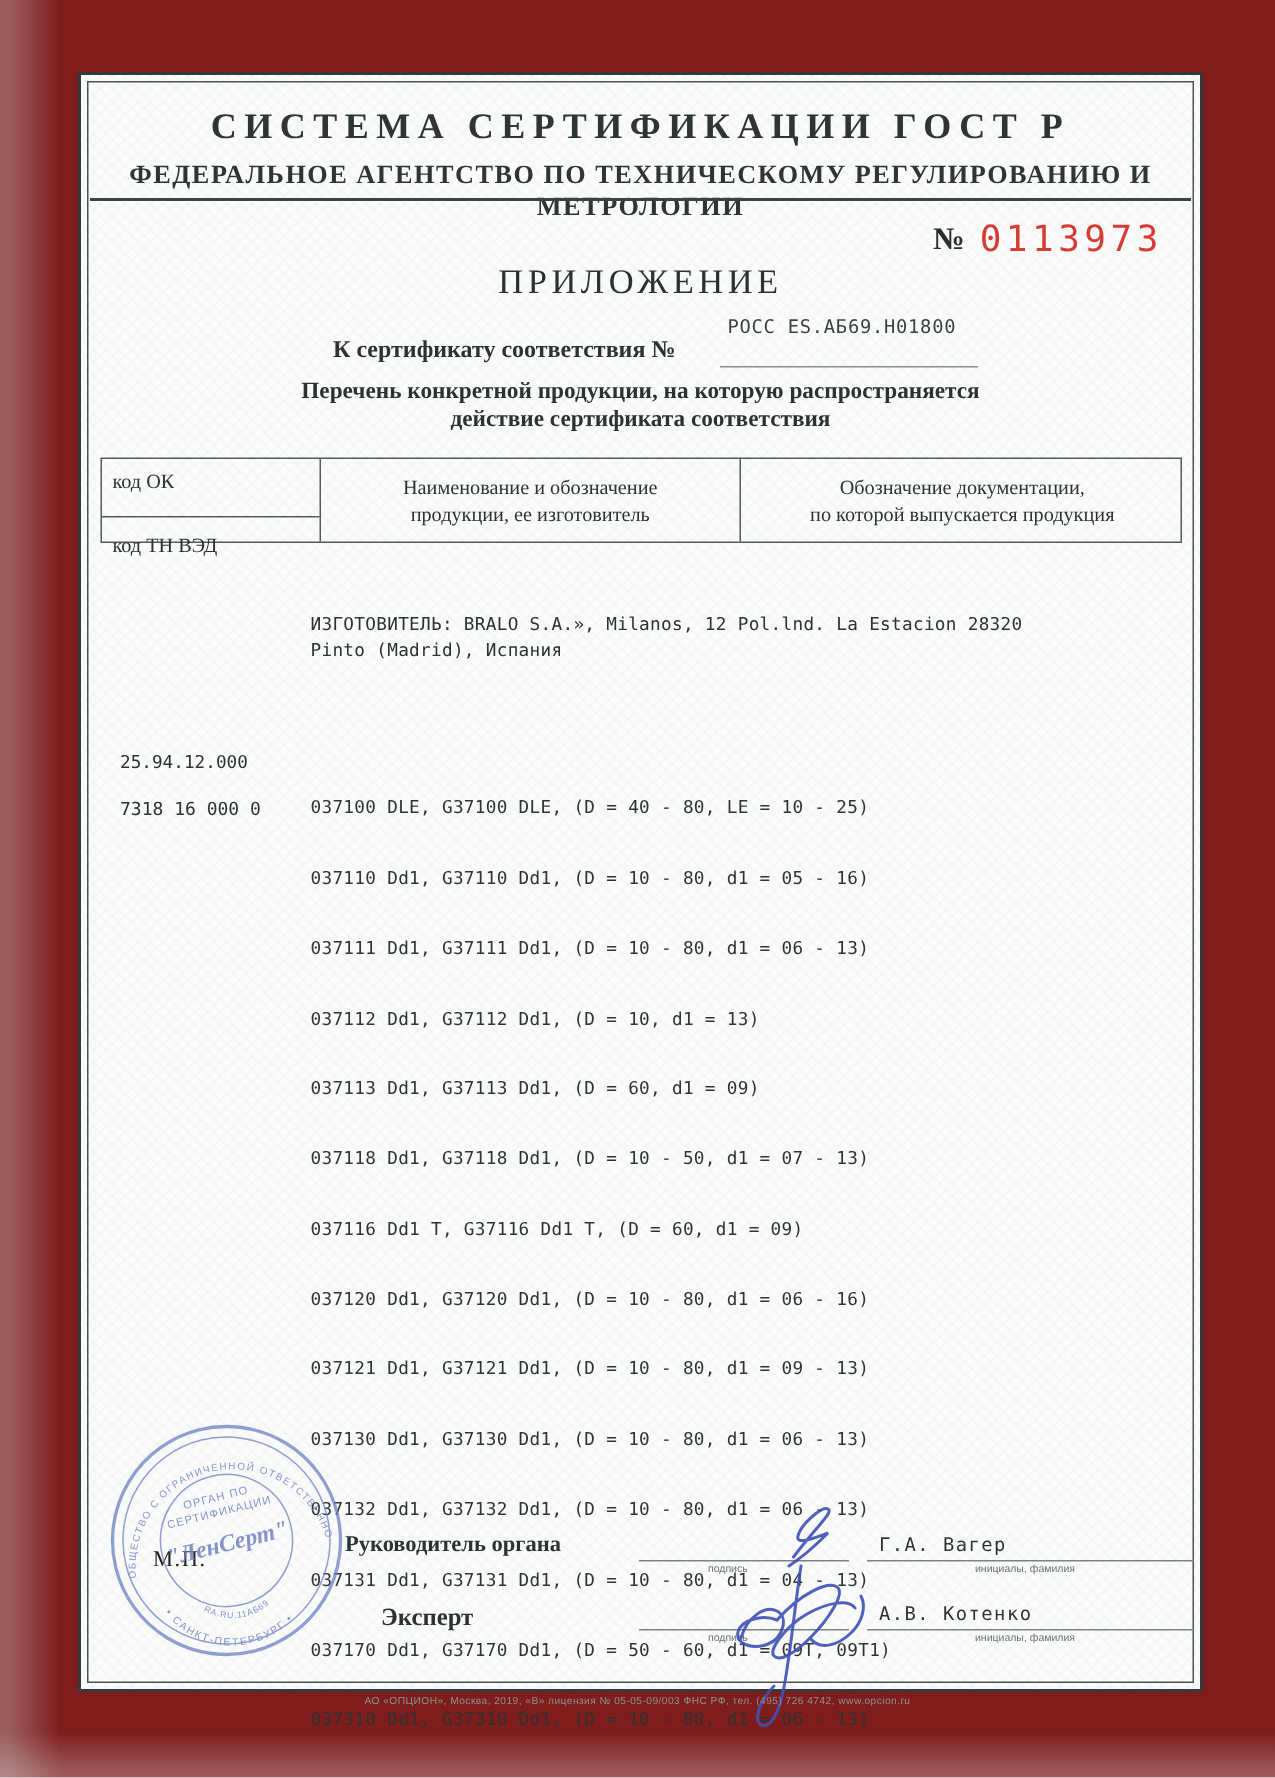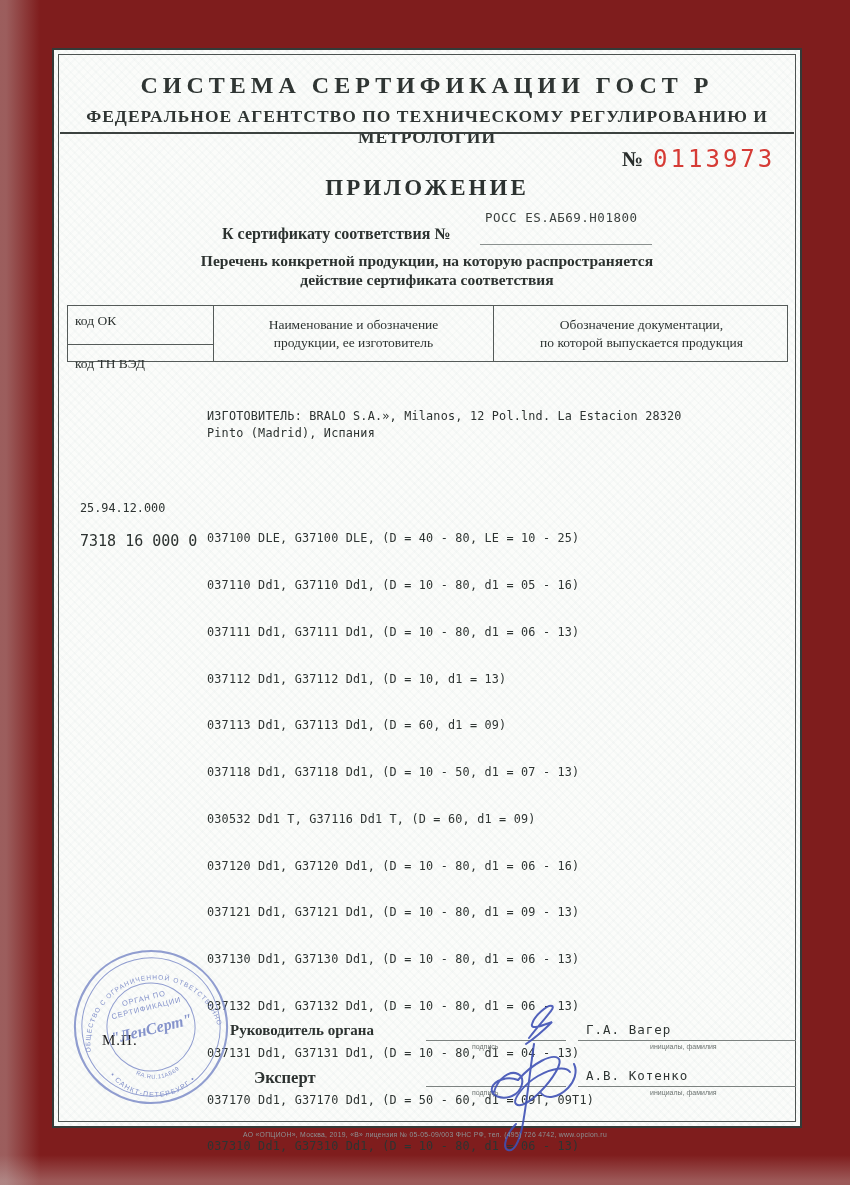--- a/index.html
+++ b/index.html
@@ -33,21 +33,21 @@
   .ctr { left:0; right:0; text-align:center; }
 
   .sys-title   { top:22px; font-size:24px; font-weight:bold; letter-spacing:5px; color:#2f3533; }
   .agency-title{ top:56px; font-size:17.5px; font-weight:bold; letter-spacing:1px; color:#2f3533; }
   .head-rule   { top:82px; left:6px; right:6px; border-top:2px solid #3c4240; }
 
   .serial { top:95px; left:568px; white-space:nowrap; }
   .serial .no { font-size:21px; font-weight:bold; color:#2a2f2d; margin-right:10px; }
   .serial .digits { font-family:"DejaVu Sans Mono", monospace; font-size:24px; letter-spacing:3px; vertical-align:-1px; }
 
-  .doc-title { top:125px; font-size:23px; font-weight:bold; letter-spacing:3px; color:#23292 7; }
+  .doc-title { top:125px; font-size:23px; font-weight:normal; letter-spacing:3px; color:#23292 7; }
 
   .cert-line { top:160px; left:168px; width:500px; height:40px; }
   .cert-label { position:absolute; left:0; top:15px; font-size:16px; font-weight:bold; }
   .cert-number { position:absolute; left:263px; top:0; font-family:"DejaVu Sans Mono", monospace; font-size:12.5px; letter-spacing:.5px; color:#3a403e;text-align:right; }
   .cert-underline { position:absolute; left:258px; top:34px; width:172px; border-top:1px solid #8a908e; }
 
   .subtitle1 { top:202px; font-size:15.5px; font-weight:bold; }
   .subtitle2 { top:221px; font-size:15.5px; font-weight:bold; }
 
   
@@ -57,21 +57,21 @@
   .tbl .h1 { position:absolute; left:0; width:145px; top:38px; border-top:1px solid #555b59; }
   .tbl .c1a { position:absolute; left:7px; top:7px;  font-size:13.5px; }
   .tbl .c1b { position:absolute; left:7px; top:50px; font-size:13.5px; }
   .tbl .c2 { position:absolute; left:146px; width:279px; top:0; bottom:0; display:flex; flex-direction:column; justify-content:center; text-align:center; font-size:13.5px; line-height:18px; }
   .tbl .c3 { position:absolute; left:426px; width:295px; top:0; bottom:0; display:flex; flex-direction:column; justify-content:center; text-align:center; font-size:13.5px; line-height:18px; }
 
   .manufacturer { position:absolute; left:153px; top:358px; width:560px;
     font-family:"DejaVu Sans Mono", monospace; font-size:11.8px; line-height:17px; letter-spacing:.2px; color:#30 3634; }
 
   .code-ok    { position:absolute; left:26px; top:451px; font-family:"DejaVu Sans Mono", monospace; font-size:11.8px; }
-  .code-tnved { position:absolute; left:26px; top:482px; font-family:"DejaVu Sans Mono", monospace; font-size:15px; }
+  .code-tnved { position:absolute; left:26px; top:482px; font-family:"DejaVu Sans Mono", monospace; font-size:12px; }
 
   .products { position:absolute; left:153px; top:450px; width:560px;
     font-family:"DejaVu Sans Mono", monospace; font-size:11.8px; line-height:15.6px; letter-spacing:.2px; color:#2e3432; white-space:pre; }
 
   
   .sig-label1 { position:absolute; left:176px; top:972px; font-size:15px; font-weight:bold; }
   .sig-label2 { position:absolute; left:176px; top:1018px; font-size:16.5px; font-weight:bold;margin-left:24px; }
   .sig-line   { position:absolute; border-bottom:1px solid #7c8280; height:0; }
   .sl1 { left:372px; top:990px;  width:140px; }
   .nl1 { left:524px; top:990px;  width:218px; }
@@ -144,21 +144,21 @@
     <div class="code-ok">25.94.12.000</div>
     <div class="code-tnved">7318 16 000 0</div>
 
     <div class="products">
       <div>037100 DLE, G37100 DLE, (D = 40 - 80, LE = 10 - 25)</div>
       <div>037110 Dd1, G37110 Dd1, (D = 10 - 80, d1 = 05 - 16)</div>
       <div>037111 Dd1, G37111 Dd1, (D = 10 - 80, d1 = 06 - 13)</div>
       <div>037112 Dd1, G37112 Dd1, (D = 10, d1 = 13)</div>
       <div>037113 Dd1, G37113 Dd1, (D = 60, d1 = 09)</div>
       <div>037118 Dd1, G37118 Dd1, (D = 10 - 50, d1 = 07 - 13)</div>
-      <div>030532 Dd1 T, G37116 Dd1 T, (D = 60, d1 = 09)</div>
+      <div>037116 Dd1 T, G37116 Dd1 T, (D = 60, d1 = 09)</div>
       <div>037120 Dd1, G37120 Dd1, (D = 10 - 80, d1 = 06 - 16)</div>
       <div>037121 Dd1, G37121 Dd1, (D = 10 - 80, d1 = 09 - 13)</div>
       <div>037130 Dd1, G37130 Dd1, (D = 10 - 80, d1 = 06 - 13)</div>
       <div>037132 Dd1, G37132 Dd1, (D = 10 - 80, d1 = 06 - 13)</div>
       <div>037131 Dd1, G37131 Dd1, (D = 10 - 80, d1 = 04 - 13)</div>
       <div>037170 Dd1, G37170 Dd1, (D = 50 - 60, d1 = 09T, 09T1)</div>
       <div>037310 Dd1, G37310 Dd1, (D = 10 - 80, d1 = 06 - 13)</div>
       
       
       

